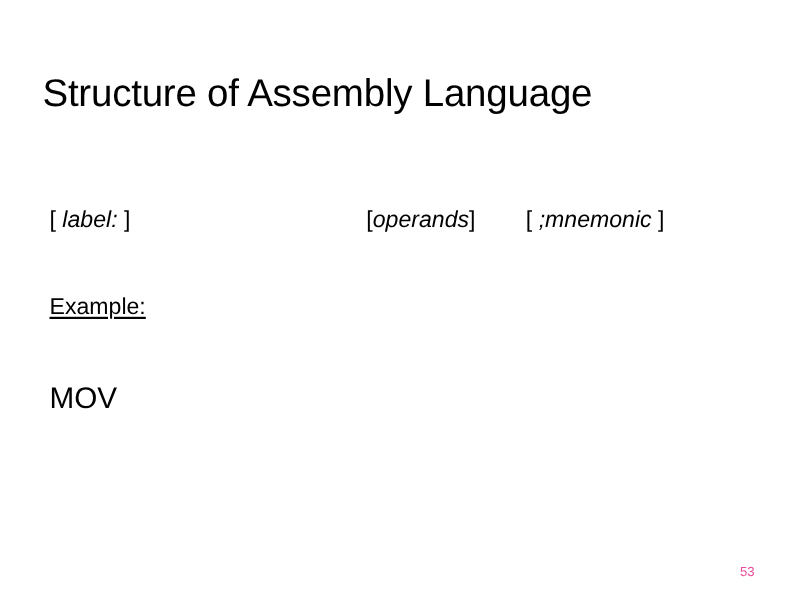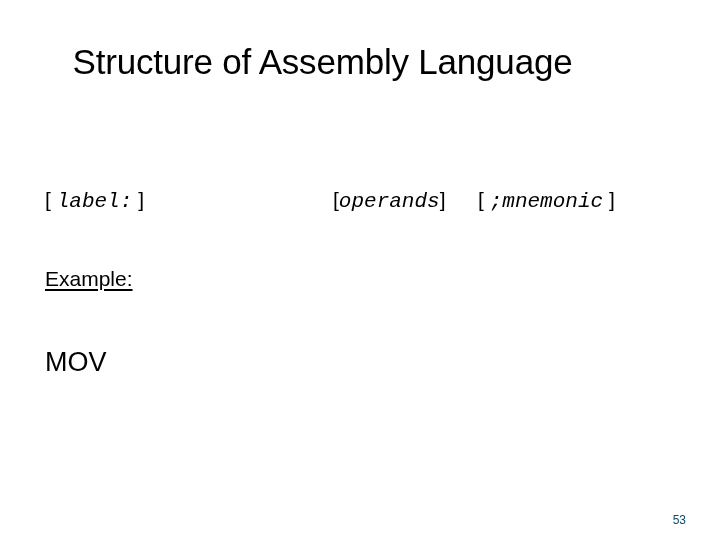--- a/index.html
+++ b/index.html
@@ -22,31 +22,30 @@
     top: 0;
     width: 720px;
     height: 540px;
     background: #ffffff;
   }
 
   
   .title {
     position: absolute;
     left: 0;
-    top: 41px;
+    top: 64px;
     width: 577px;
     text-align: center;
     font-family: "Liberation Sans", sans-serif;
     font-size: 35px;
     font-weight: 400;
     line-height: 42px;
     letter-spacing: -0.2px;
     color: #000000;
     white-space: nowrap;
-    padding-left: 34px;
   }
 
   
   .body-area {
     position: absolute;
     left: 0;
     top: 0;
     width: 720px;
     height: 540px;
   }
@@ -73,21 +72,21 @@
   .cell-mnemonic { left: 147px; }
   .cell-operands { left: 288px; text-align: center; }
   .cell-comment  { left: 433px; }
 
   .brk {
     font-style: normal;
     font-family: "Liberation Sans", sans-serif;
   }
   .ital {
     font-style: italic;
-    font-family: Liberation Mono, monospace;
+    font-family: Liberation Sans, sans-serif;
   }
 
   
   .example-heading {
     position: absolute;
     left: 45px;
     top: 264px;
     font-size: 21px;
     line-height: 30px;
     font-style: normal;
@@ -121,21 +120,21 @@
   .cell-args    { left: 145px; }
   .cell-cmt     { left: 288px; }
 
   
   .slide-number {
     position: absolute;
     right: 34px;
     bottom: 13px;
     font-size: 12px;
     line-height: 14px;
-    color: #0c4a6e;
+    color: #ec4899;
     font-family: "Liberation Sans", sans-serif;
   }
 </style>
 </head>
 <body>
 
 <div class="slide">
 
   <div class="title">Structure of Assembly Language</div>
 

